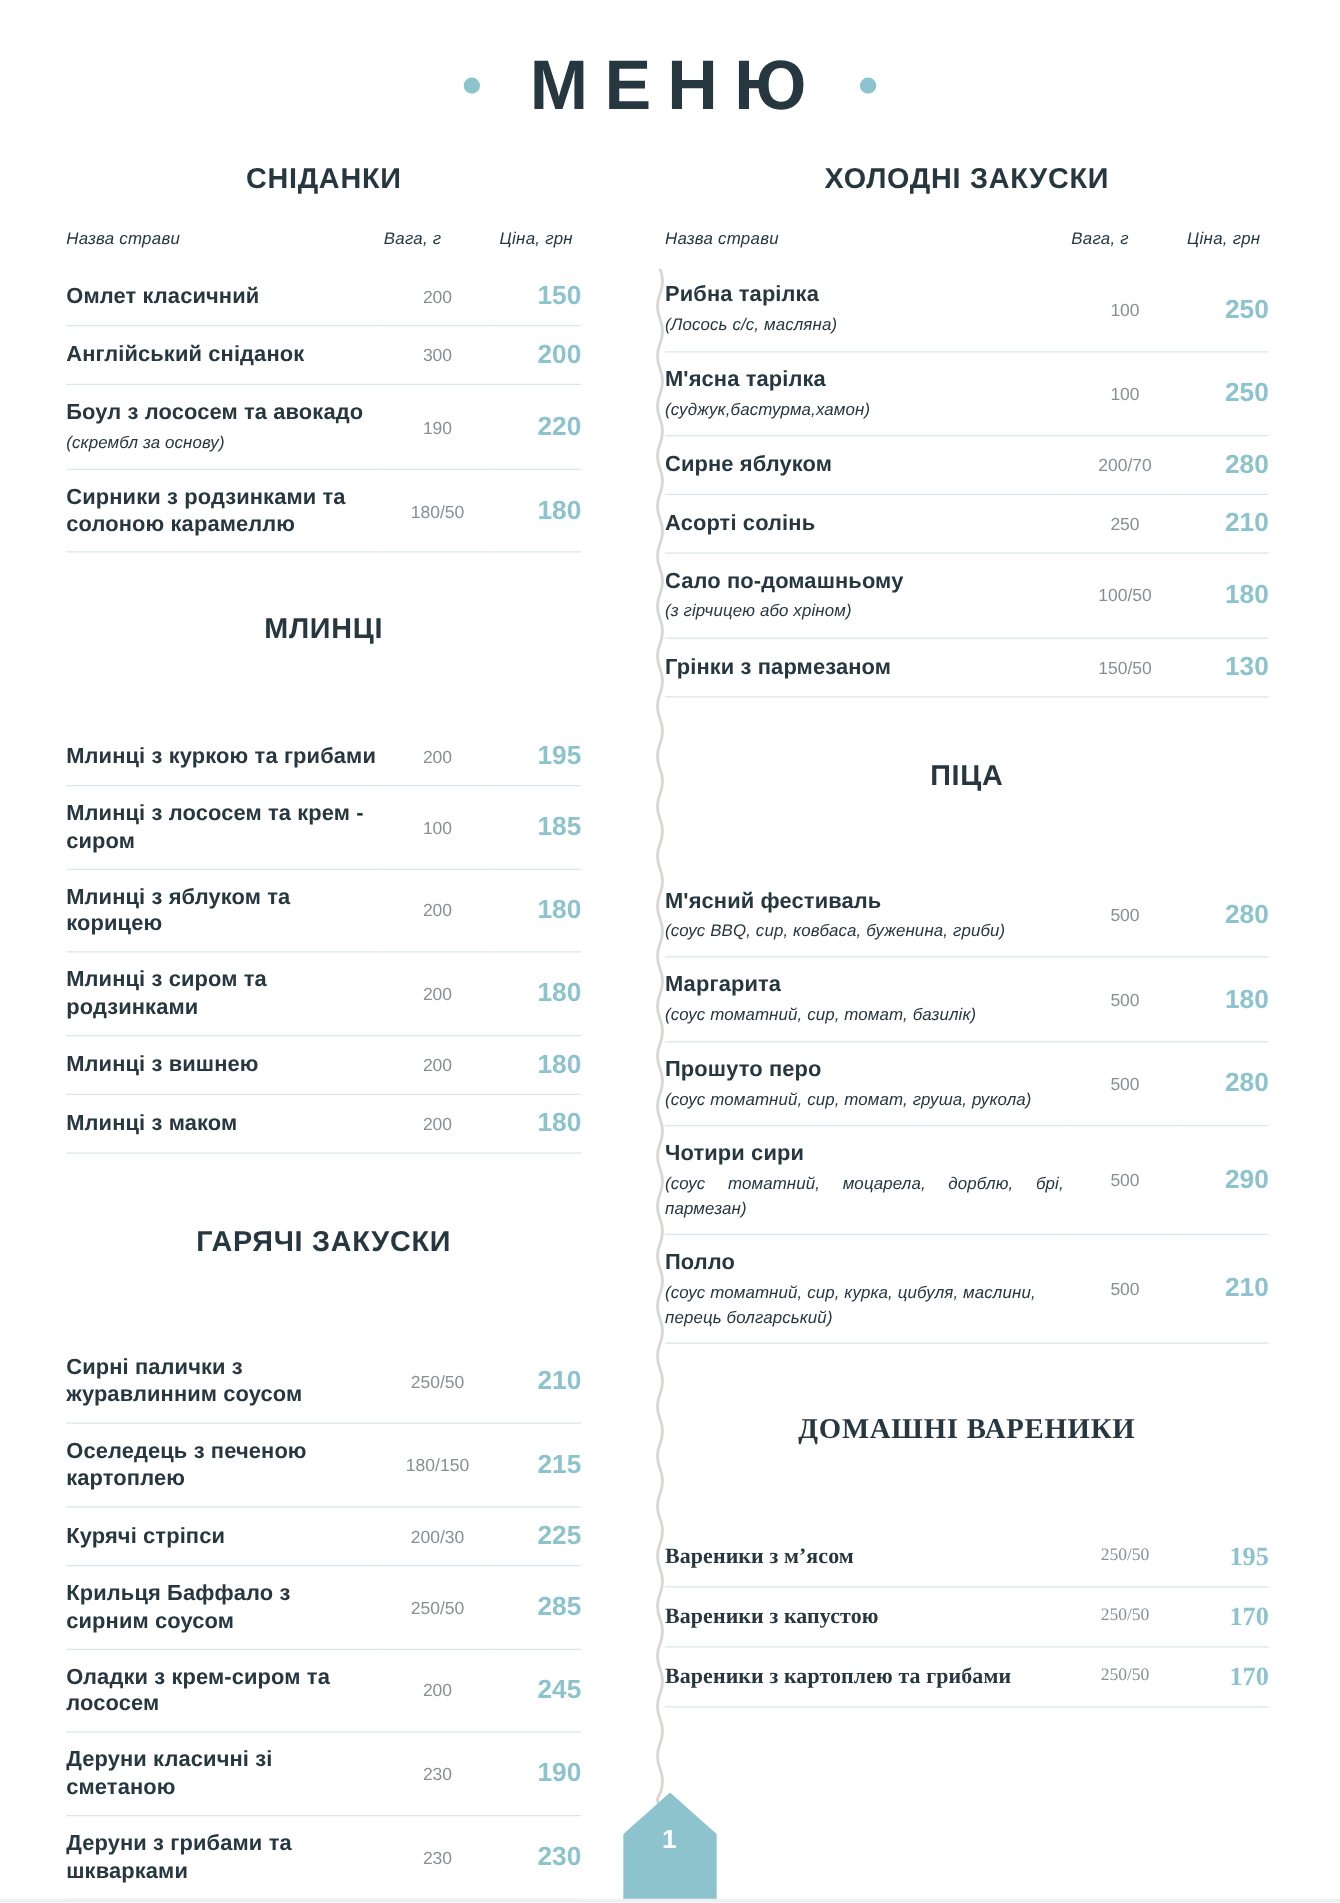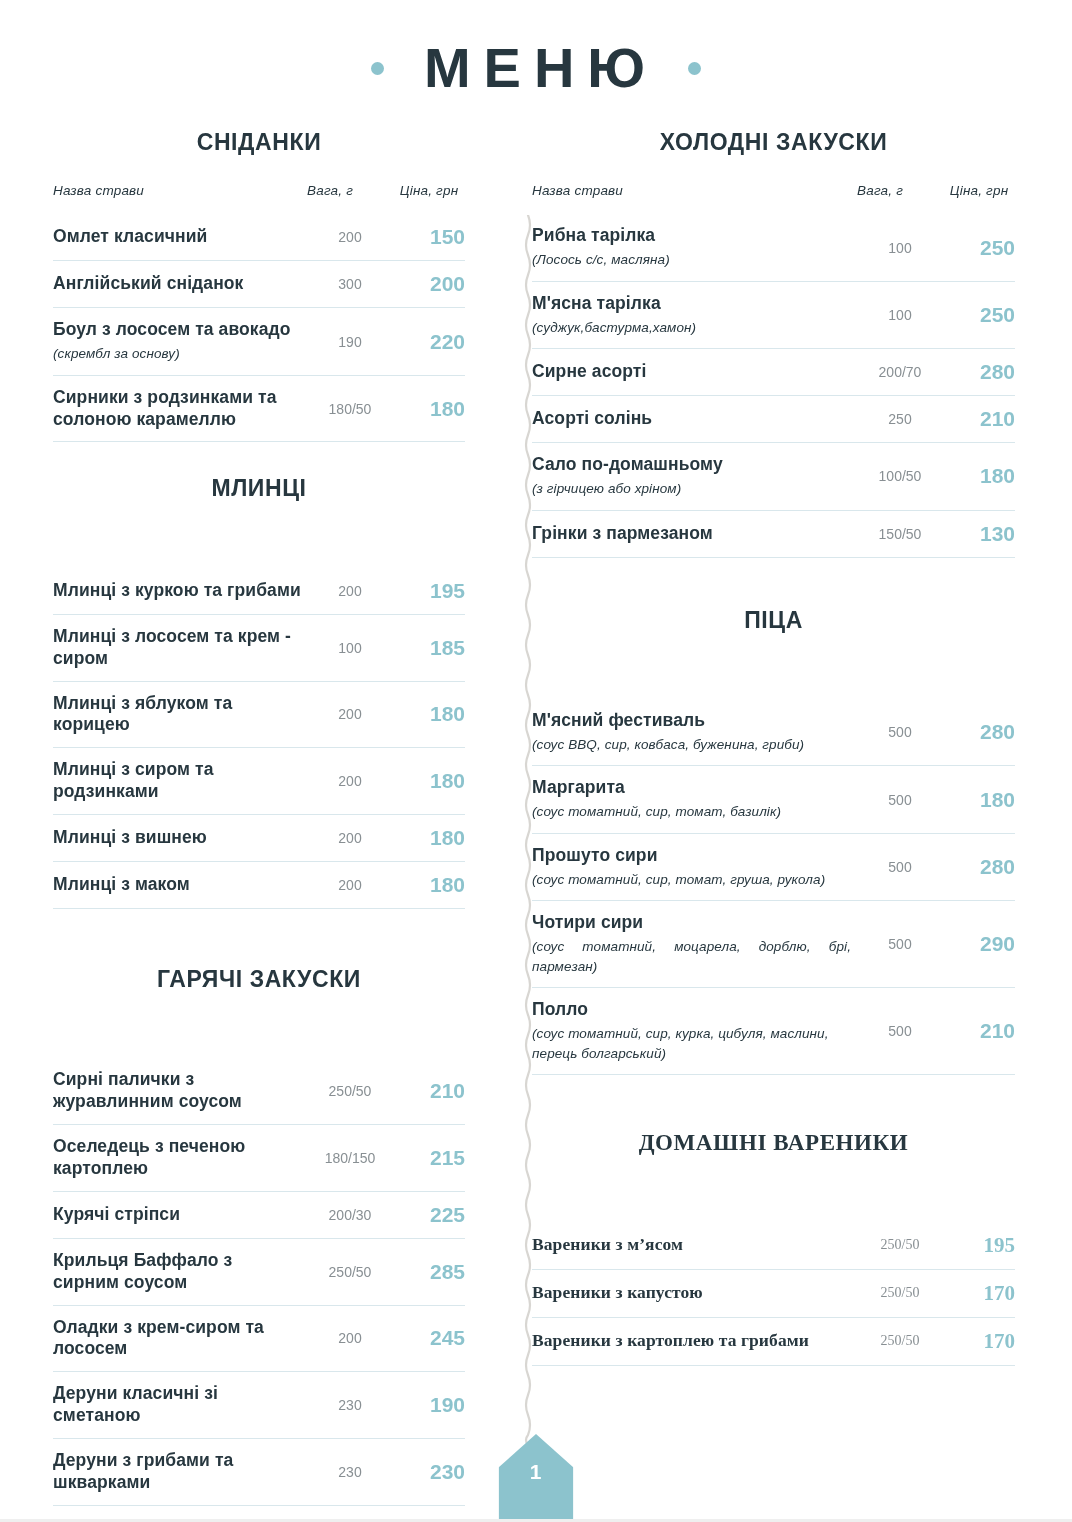--- a/index.html
+++ b/index.html
@@ -90,21 +90,21 @@
   
   .section-title {
     text-align: center;
     font-size: 23px;
     font-weight: 700;
     letter-spacing: 0.6px;
     color: #27373f;
     line-height: 1.1;
   }
   .sec-breakfast  { margin-top: 10px; }
-  .sec-pancakes   { margin-top: 34px; }
+  .sec-pancakes   { margin-top: 48px; }
   .sec-hotsnacks  { margin-top: 58px; }
   .sec-cold       { margin-top: 10px; }
   .sec-pizza      { margin-top: 50px; }
   .sec-dumplings  { margin-top: 55px; font-family: Liberation Serif, serif; }
 
   
   table.menu-table {
     width: 100%;
     border-collapse: collapse;
     table-layout: fixed;
@@ -415,21 +415,21 @@
               <tr>
                 <td class="cell-name">
                   <div class="dish-name">М'ясна тарілка</div>
                   <div class="dish-desc">(суджук,бастурма,хамон)</div>
                 </td>
                 <td class="cell-weight">100</td>
                 <td class="cell-price">250</td>
               </tr>
               <tr>
                 <td class="cell-name">
-                  <div class="dish-name">Сирне асорті</div>
+                  <div class="dish-name">Сирне яблуком</div>
                 </td>
                 <td class="cell-weight">200/70</td>
                 <td class="cell-price">280</td>
               </tr>
               <tr>
                 <td class="cell-name">
                   <div class="dish-name">Асорті солінь</div>
                 </td>
                 <td class="cell-weight">250</td>
                 <td class="cell-price">210</td>
@@ -472,21 +472,21 @@
               <tr>
                 <td class="cell-name">
                   <div class="dish-name">Маргарита</div>
                   <div class="dish-desc">(соус томатний, сир, томат, базилік)</div>
                 </td>
                 <td class="cell-weight">500</td>
                 <td class="cell-price">180</td>
               </tr>
               <tr>
                 <td class="cell-name">
-                  <div class="dish-name">Прошуто сири</div>
+                  <div class="dish-name">Прошуто перо</div>
                   <div class="dish-desc">(соус томатний, сир, томат, груша, рукола)</div>
                 </td>
                 <td class="cell-weight">500</td>
                 <td class="cell-price">280</td>
               </tr>
               <tr>
                 <td class="cell-name">
                   <div class="dish-name">Чотири сири</div>
                   <div class="dish-desc justify">(соус томатний, моцарела, дорблю, брі, пармезан)</div>
                 </td>

